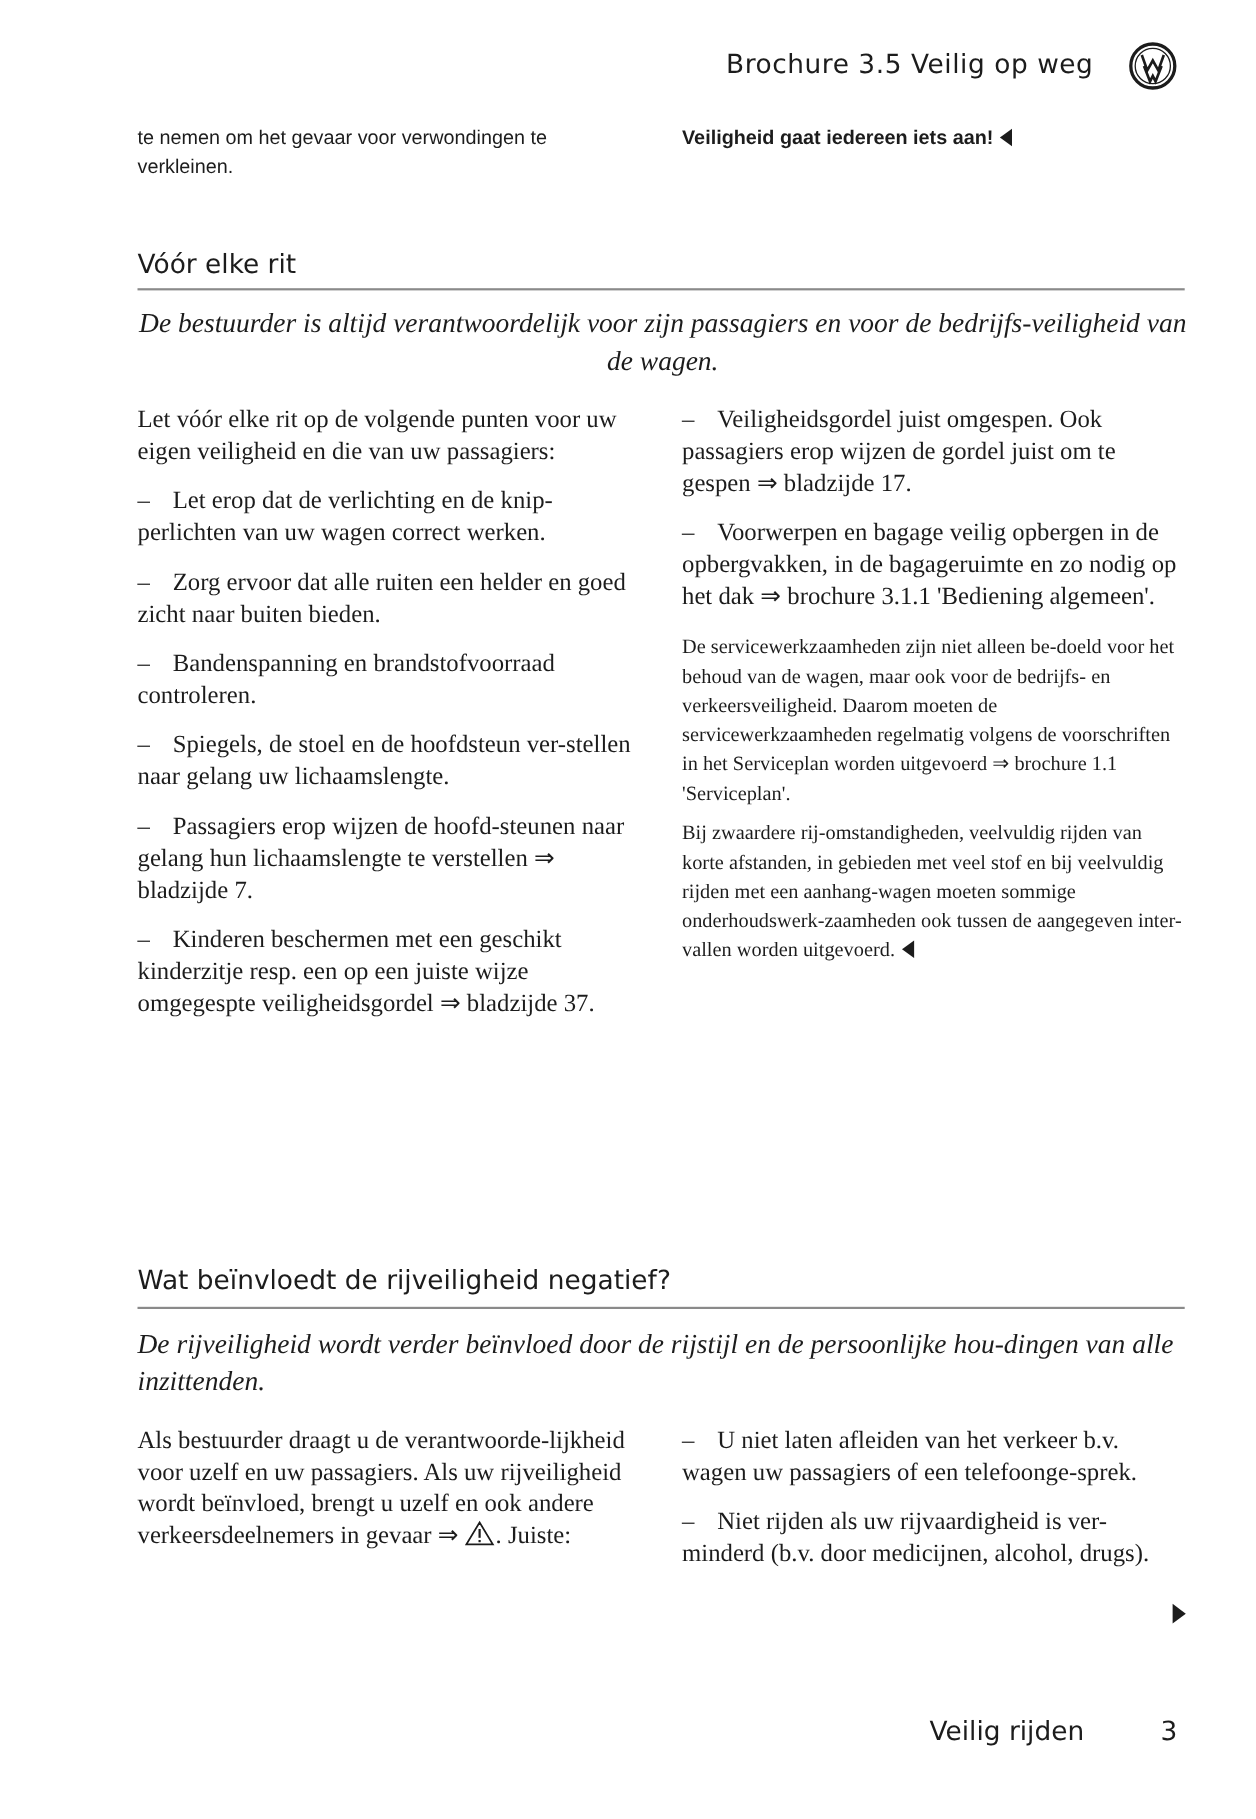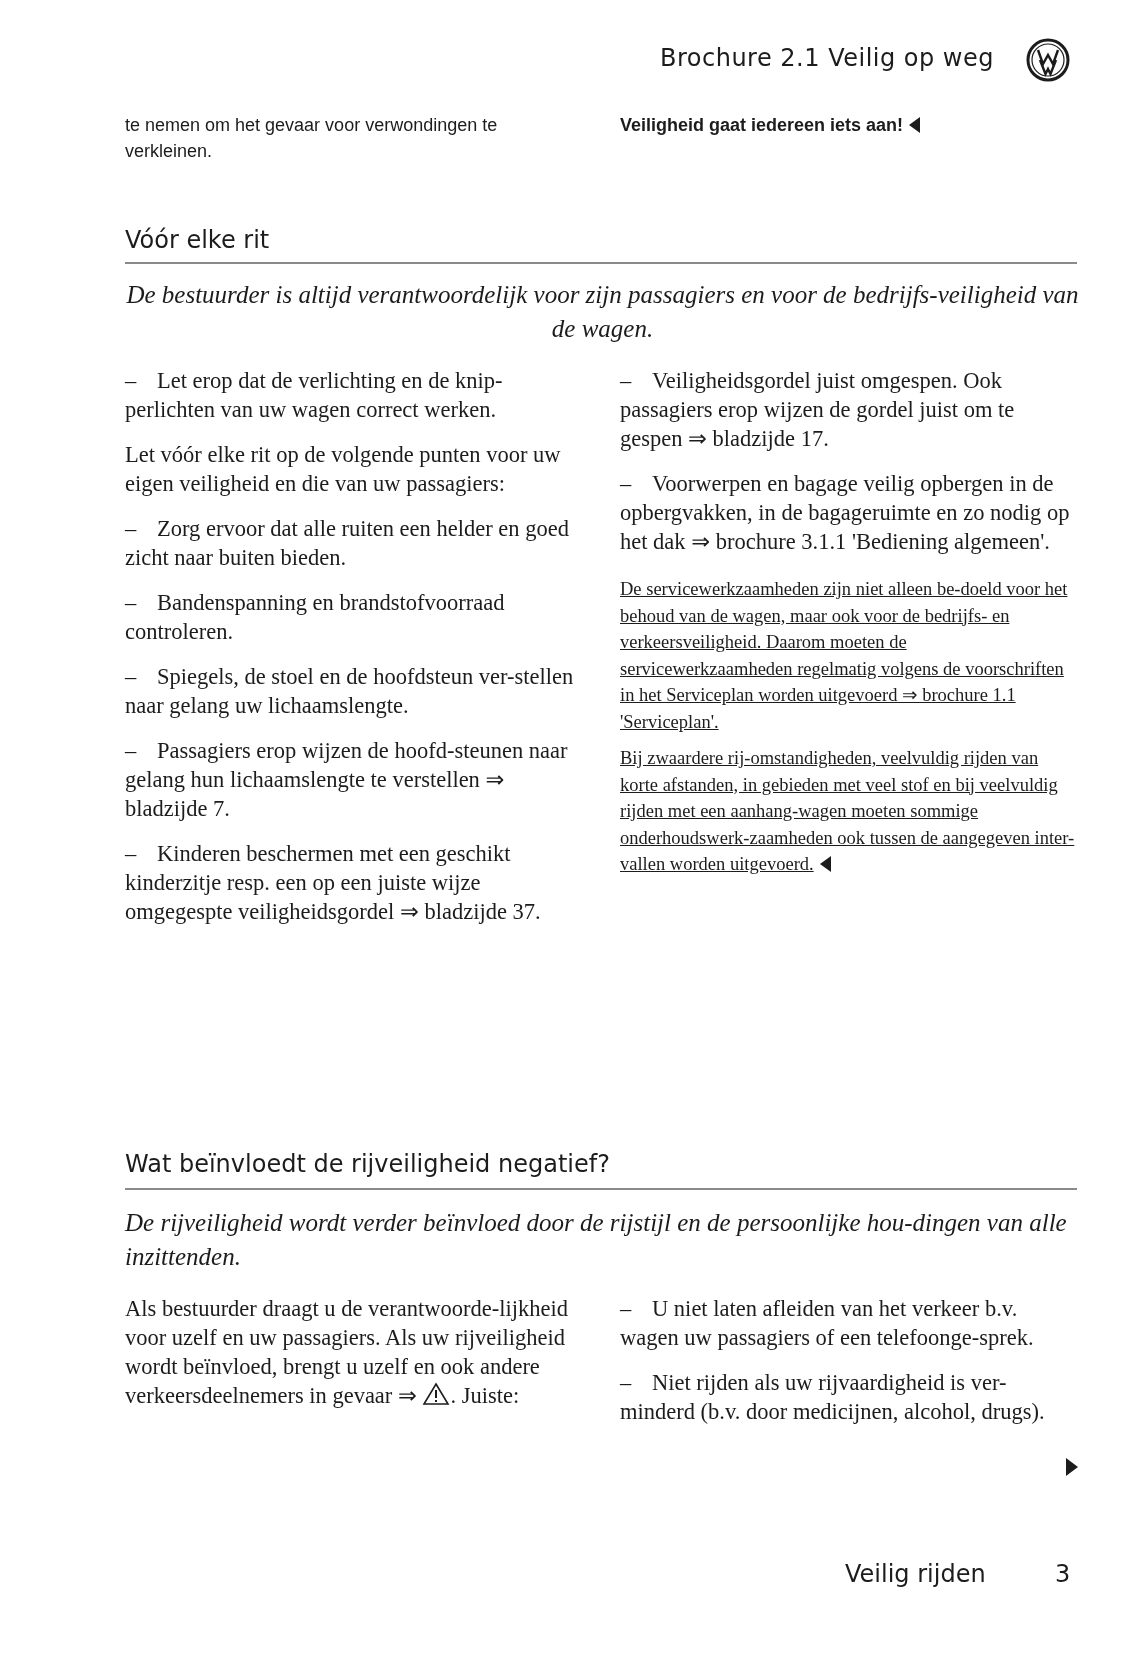--- a/index.html
+++ b/index.html
@@ -28,51 +28,51 @@
   .next-marker { left: 1066px; top: 1458px; width: 0; height: 0; border-top: 9px solid transparent; border-bottom: 9px solid transparent; border-left: 12px solid #1c1c1c; }
 
   .footer-title { left: 845px; top: 1560px; font-family: "DejaVu Sans", sans-serif; font-size: 24px; }
   .page-number { left: 1055px; top: 1560px; font-family: "DejaVu Sans", sans-serif; font-size: 24px; }
 
   .warn { display: inline-block; vertical-align: -3px; }
 </style>
 </head>
 <body>
 
-<div class="abs header-title">Brochure 2.1  Veilig op weg</div>
+<div class="abs header-title">Brochure 3.5  Veilig op weg</div>
 <svg class="abs logo" viewBox="0 0 44 44">
   <circle cx="22" cy="22" r="20" fill="none" stroke="#1c1c1c" stroke-width="3"></circle>
   <circle cx="22" cy="22" r="16" fill="none" stroke="#1c1c1c" stroke-width="1.2"></circle>
   <path d="M12 12 L17 26 L22 17 L27 26 L32 12" fill="none" stroke="#1c1c1c" stroke-width="2.4" stroke-linejoin="miter"></path>
   <path d="M14 22 L19.5 36 L22 31 L24.5 36 L30 22" fill="none" stroke="#1c1c1c" stroke-width="2.4" stroke-linejoin="miter"></path>
 </svg>
 
 <div class="abs col-left tiny-text" style="top:112px; width:440px;">te nemen om het gevaar voor verwondingen te verkleinen.</div>
 <div class="abs col-right tiny-text" style="top:112px; font-weight:bold;">
   <span>Veiligheid gaat iedereen iets aan!</span><span class="end-marker"></span>
 </div>
 
 <div class="abs section-heading" style="top:226px;">Vóór elke rit</div>
 <div class="abs rule" style="top:262px;"></div>
 <div class="abs lead" style="top:278px;text-align:center;">De bestuurder is altijd verantwoordelijk voor zijn passagiers en voor de bedrijfs-veiligheid van de wagen.</div>
 
 <div class="abs col-left body-text" style="top:366px;">
+  <p class="para">Let vóór elke rit op de volgende punten voor uw eigen veiligheid en die van uw passagiers:</p>
   <p class="para dash">Let erop dat de verlichting en de knip-perlichten van uw wagen correct werken.</p>
-  <p class="para">Let vóór elke rit op de volgende punten voor uw eigen veiligheid en die van uw passagiers:</p>
   <p class="para dash">Zorg ervoor dat alle ruiten een helder en goed zicht naar buiten bieden.</p>
   <p class="para dash">Bandenspanning en brandstofvoorraad controleren.</p>
   <p class="para dash">Spiegels, de stoel en de hoofdsteun ver-stellen naar gelang uw lichaamslengte.</p>
   <p class="para dash">Passagiers erop wijzen de hoofd-steunen naar gelang hun lichaamslengte te verstellen ⇒ bladzijde 7.</p>
   <p class="para dash">Kinderen beschermen met een geschikt kinderzitje resp. een op een juiste wijze omgegespte veiligheidsgordel ⇒ bladzijde 37.</p>
 </div>
 
 <div class="abs col-right body-text" style="top:366px;">
   <p class="para dash">Veiligheidsgordel juist omgespen. Ook passagiers erop wijzen de gordel juist om te gespen ⇒ bladzijde 17.</p>
   <p class="para dash">Voorwerpen en bagage veilig opbergen in de opbergvakken, in de bagageruimte en zo nodig op het dak ⇒ brochure 3.1.1 'Bediening algemeen'.</p>
-  <div class="small-text" style="margin-top:20px;text-decoration:underline;">
+  <div class="small-text" style="margin-top:20px;">
     <p style="margin-bottom:10px;">De servicewerkzaamheden zijn niet alleen be-doeld voor het behoud van de wagen, maar ook voor de bedrijfs- en verkeersveiligheid. Daarom moeten de servicewerkzaamheden regelmatig volgens de voorschriften in het Serviceplan worden uitgevoerd ⇒ brochure 1.1 'Serviceplan'.</p>
     <p>
       <span>Bij zwaardere rij-omstandigheden, veelvuldig rijden van korte afstanden, in gebieden met veel stof en bij veelvuldig rijden met een aanhang-wagen moeten sommige onderhoudswerk-zaamheden ook tussen de aangegeven inter-vallen worden uitgevoerd.</span><span class="end-marker"></span>
     </p>
   </div>
 </div>
 
 <div class="abs section-heading" style="top:1150px;">Wat beïnvloedt de rijveiligheid negatief?</div>
 <div class="abs rule" style="top:1188px;"></div>
 <div class="abs lead" style="top:1206px;">De rijveiligheid wordt verder beïnvloed door de rijstijl en de persoonlijke hou-dingen van alle inzittenden.</div>

